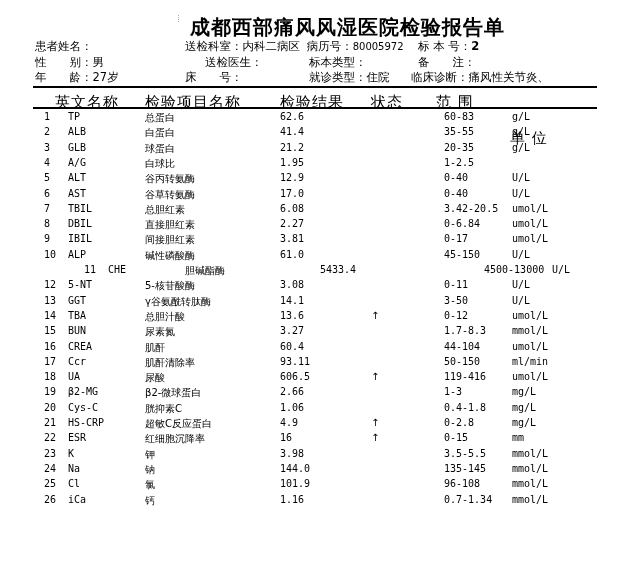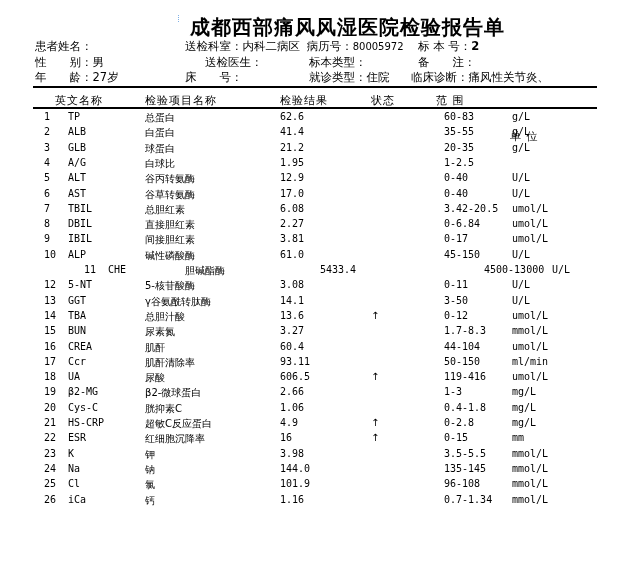--- a/index.html
+++ b/index.html
@@ -3,21 +3,21 @@
   <meta charset="utf-8">
   <style>
     html, body { margin:0; padding:0; background:#ffffff; }
     body { width:640px; height:579px; position:relative; overflow:hidden; color:#000; font-family:"DejaVu Sans", sans-serif; }
     .title { position:absolute; left:190px; top:14px; font-family:"DejaVu Serif", serif; font-weight:bold; font-size:20px; letter-spacing:1px; white-space:nowrap; }
     .marker { position:absolute; left:178px; top:15px; width:2px; height:7px; border-left:1px dotted #7fb0e6; }
     .info { position:absolute; font-size:11.5px; white-space:nowrap; line-height:14px; }
     .rule { position:absolute; left:33px; width:564px; background:#000; }
     .rule.top { top:86px; height:2px; }
     .rule.mid { top:107px; height:2px; }
-    .hdr { position:absolute; top:93px; font-size:11px; white-space:nowrap; letter-spacing:1px; }
+    .hdr { position:absolute; top:93px; font-size:15px; white-space:nowrap; letter-spacing:1px; }
     .row { position:absolute; left:0; width:640px; height:15px; font-size:10px; font-family:"DejaVu Sans Mono", monospace; }
     .row span { position:absolute; top:0; white-space:nowrap; }
     .c-no { left:44px; }
     .c-en { left:68px; }
     .c-cn { left:145px; font-family:"DejaVu Sans", sans-serif; }
     .c-res { left:280px; }
     .c-st { left:371px; font-family:"DejaVu Sans", sans-serif; }
     .c-rng { left:444px; }
     .c-unit { left:512px; }
   </style>

